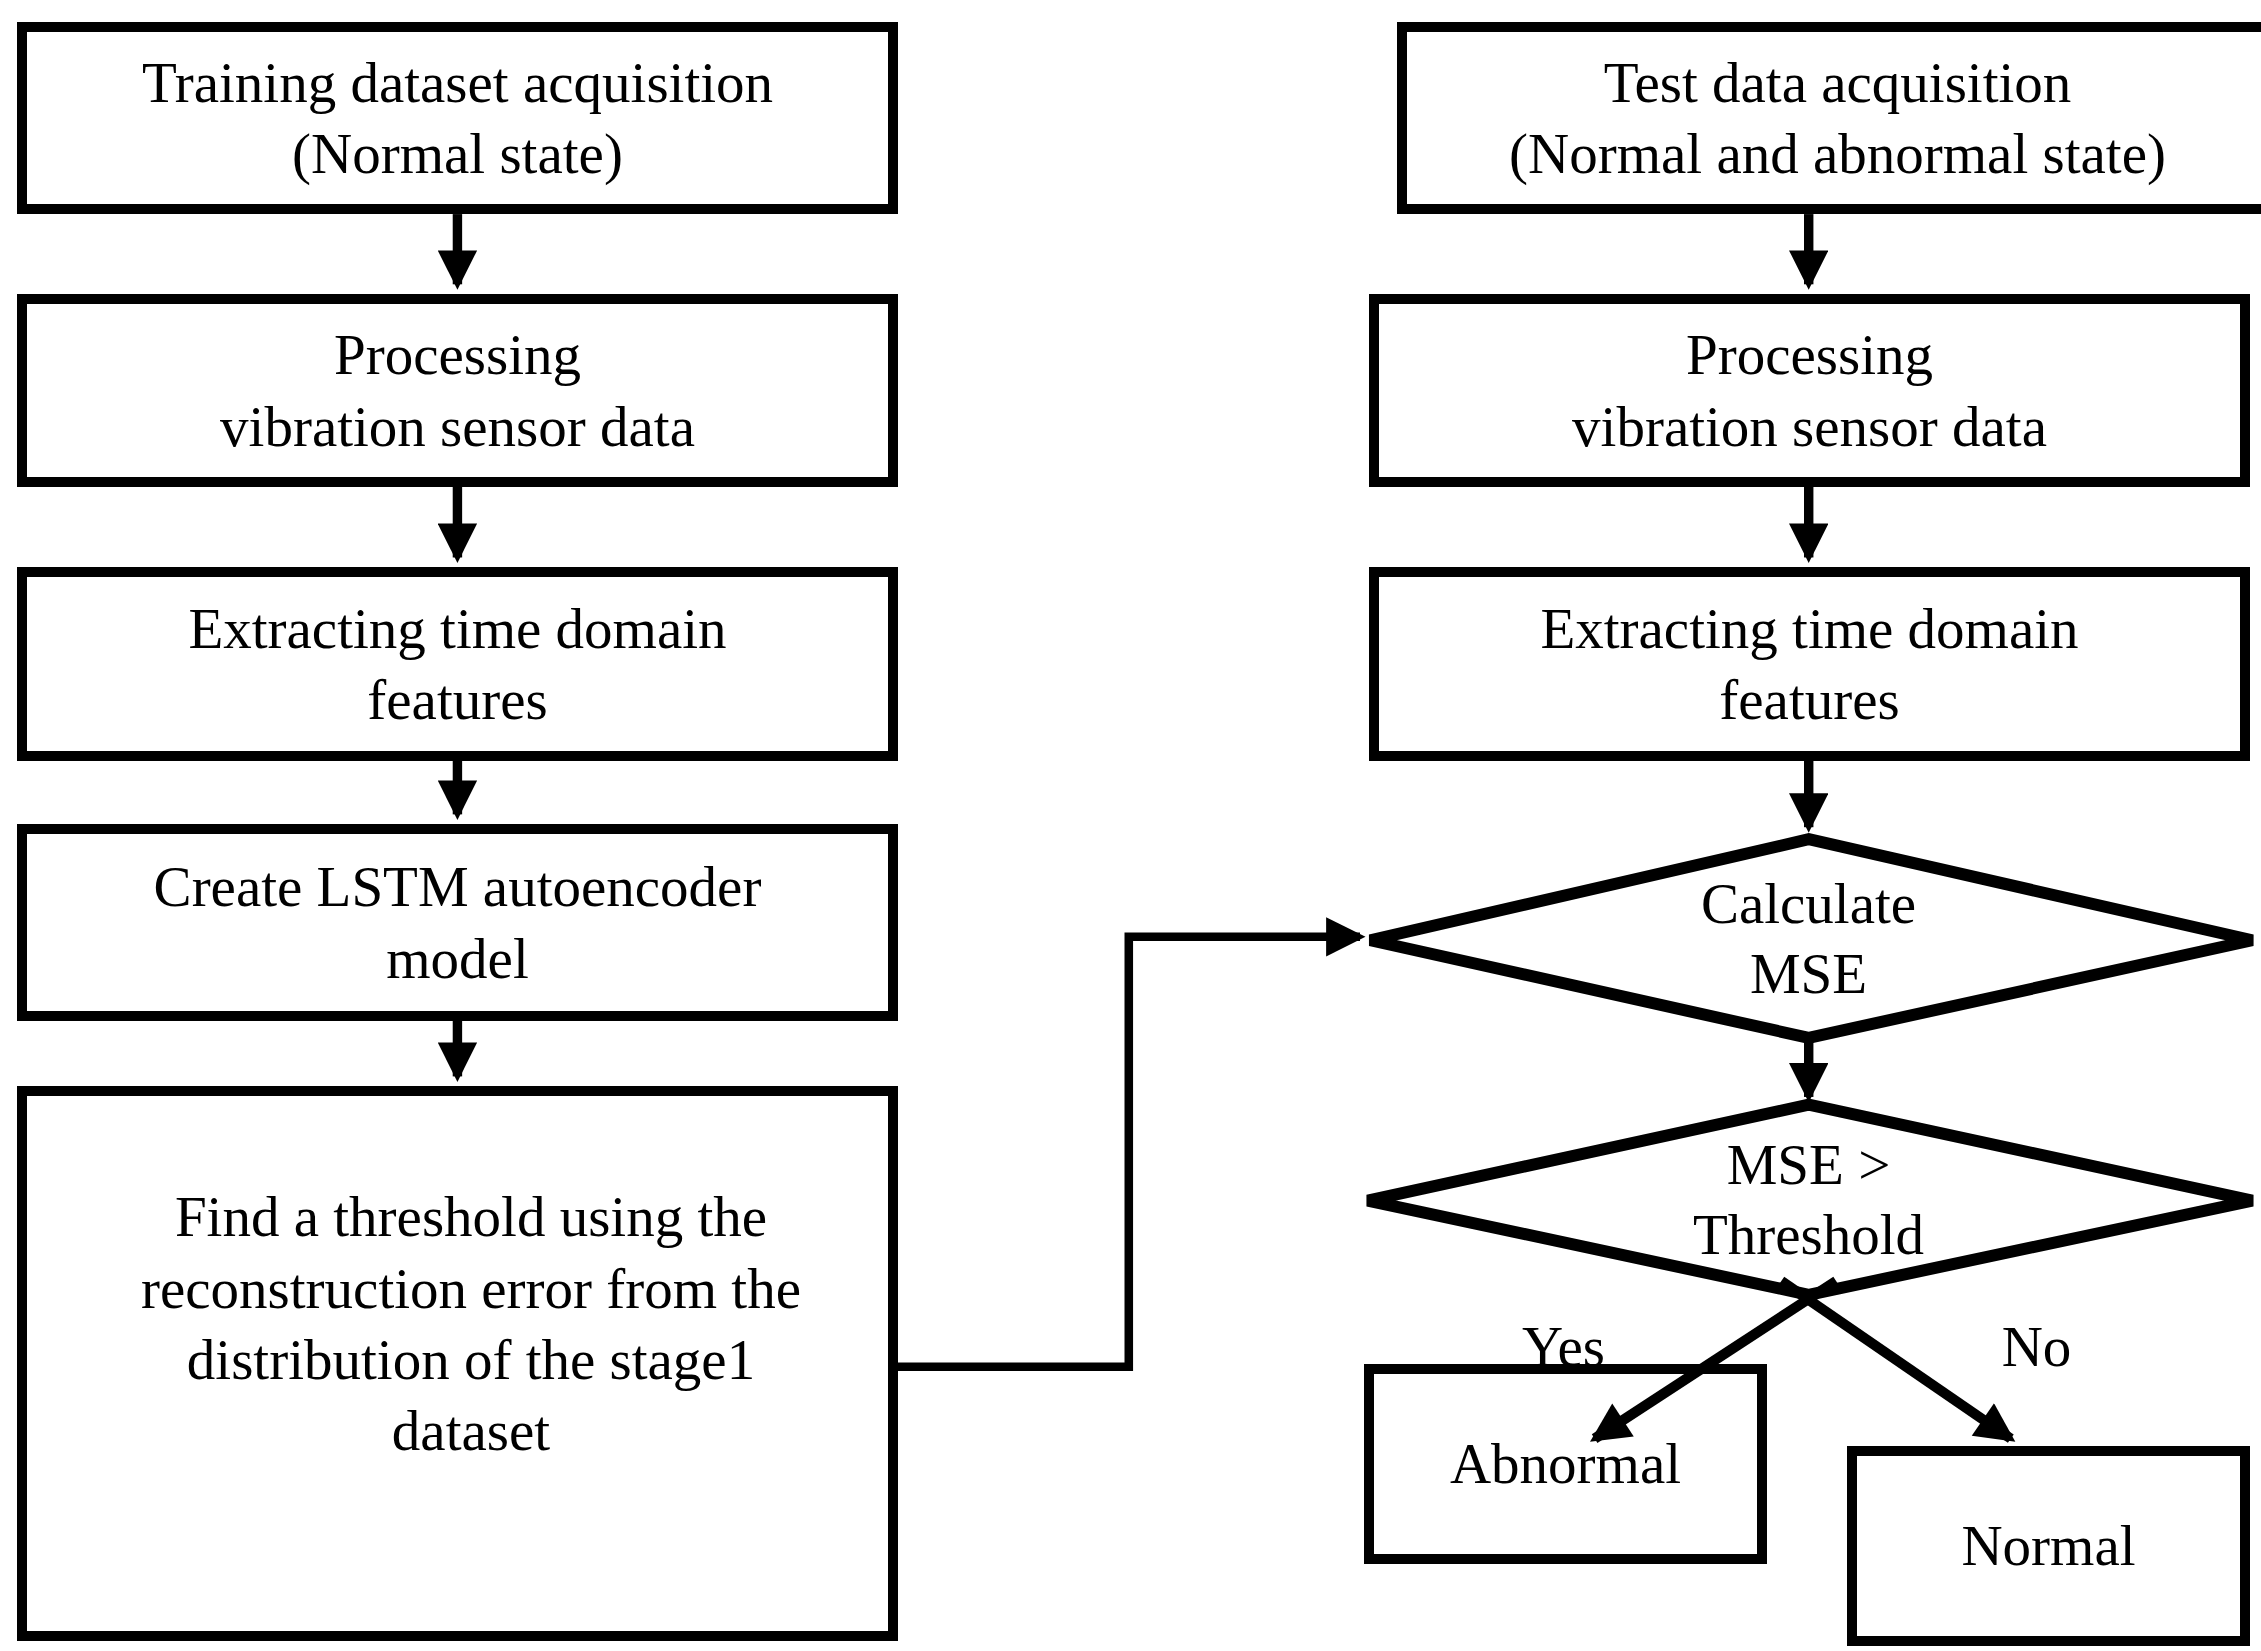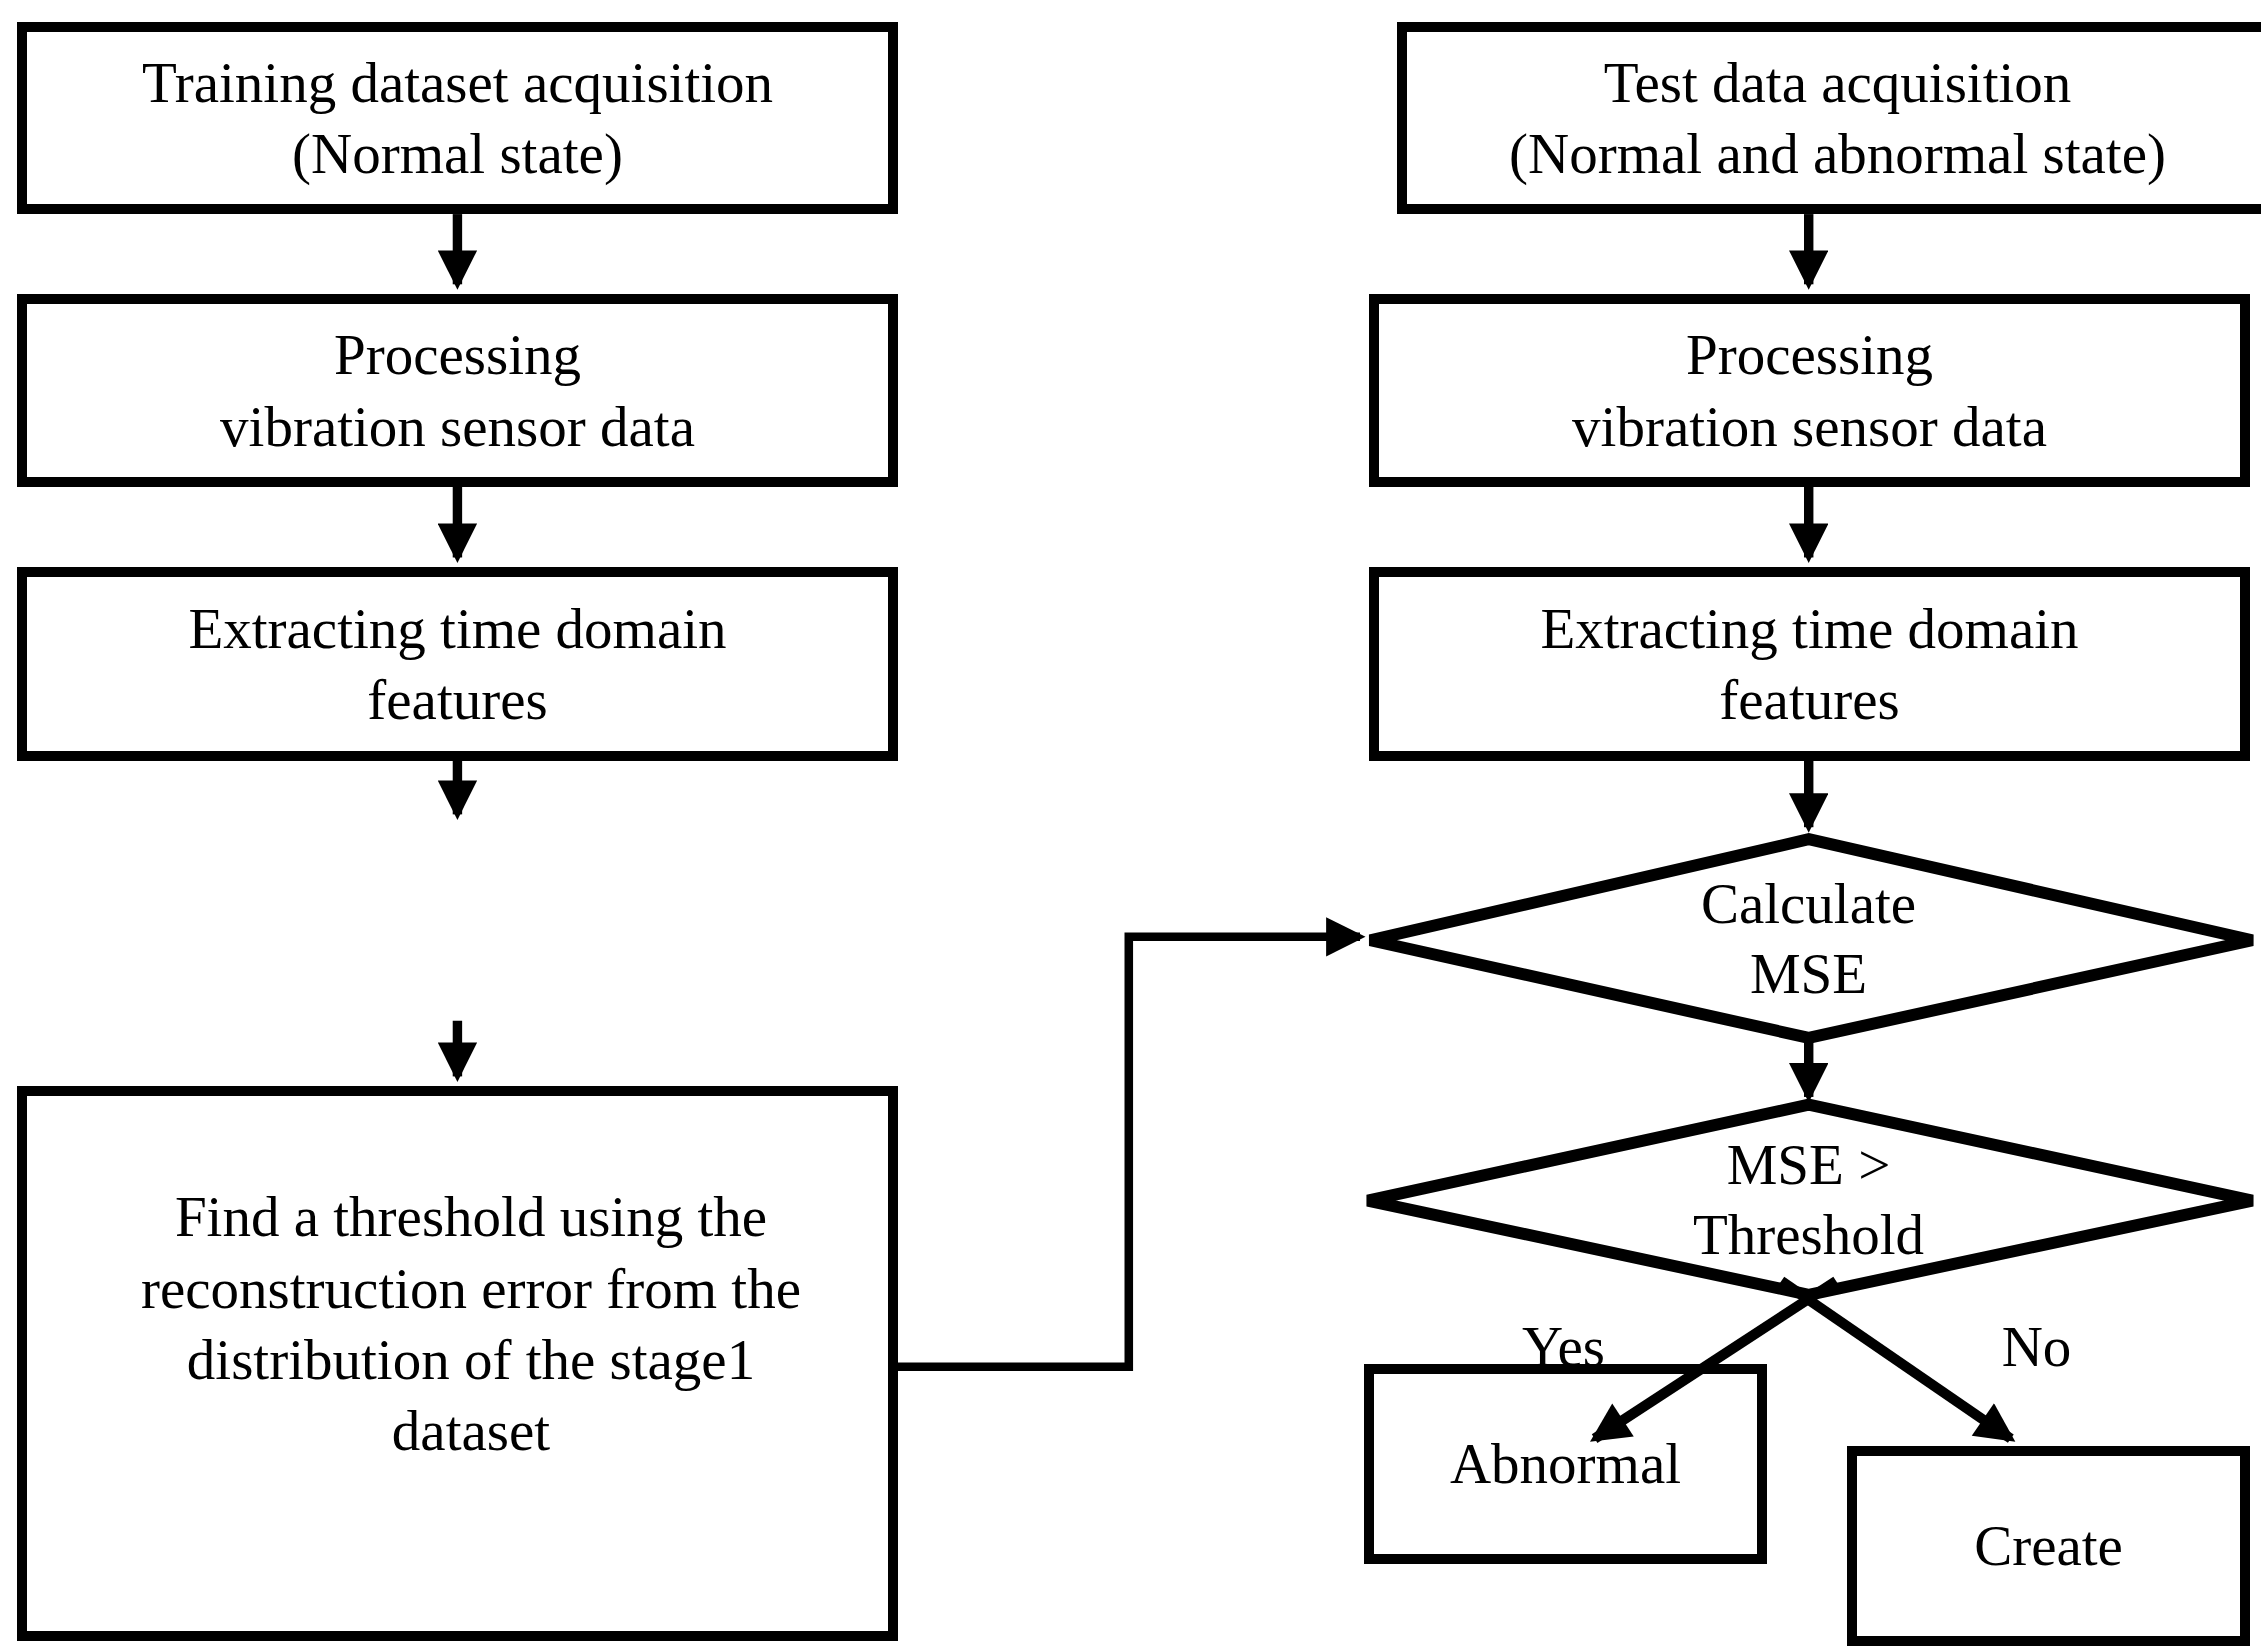--- a/index.html
+++ b/index.html
@@ -54,38 +54,40 @@
 
   <div class="box" style="left:17px; top:22px;  width:881px; height:192px;text-align:center;">Training dataset acquisition
 (Normal state)</div>
 
   <div class="box" style="left:17px; top:294px; width:881px; height:193px;">Processing
 vibration sensor data</div>
 
   <div class="box" style="left:17px; top:567px; width:881px; height:194px;">Extracting time domain
 features</div>
 
+  <div class="box" style="left:17px; top:824px; width:881px; height:197px;">Create LSTM autoencoder
+model</div>
 
   <div class="box" style="left:17px; top:1086px; width:881px; height:555px; padding-bottom:86px;padding-left:44px;">Find a threshold using the
 reconstruction error from the
 distribution of the stage1
 dataset</div>
 
   <div class="box" style="left:1369px; top:22px;  width:881px; height:192px;margin-left:28px;">Test data acquisition
 (Normal and abnormal state)</div>
 
   <div class="box" style="left:1369px; top:294px; width:881px; height:193px;">Processing
 vibration sensor data</div>
 
   <div class="box" style="left:1369px; top:567px; width:881px; height:194px;">Extracting time domain
 features</div>
 
   <div class="box" style="left:1364px; top:1364px; width:403px; height:200px;">Abnormal</div>
 
-  <div class="box" style="left:1847px; top:1446px; width:403px; height:200px;">Create</div>
+  <div class="box" style="left:1847px; top:1446px; width:403px; height:200px;">Normal</div>
 
   <svg class="overlay" viewBox="0 0 2640 1928" xmlns="http://www.w3.org/2000/svg">
     <defs>
       <marker id="ah" viewBox="0 0 10 10" refX="8.6" refY="5" markerUnits="userSpaceOnUse" markerWidth="52" markerHeight="46" orient="auto">
         <path d="M0,0 L10,5 L0,10 Z" fill="#000000"></path>
       </marker>
     </defs>
 
     <line x1="534" y1="250" x2="534" y2="332" stroke="#000000" stroke-width="11" marker-end="url(#ah)"></line>
     <line x1="534" y1="568" x2="534" y2="651" stroke="#000000" stroke-width="11" marker-end="url(#ah)"></line>

